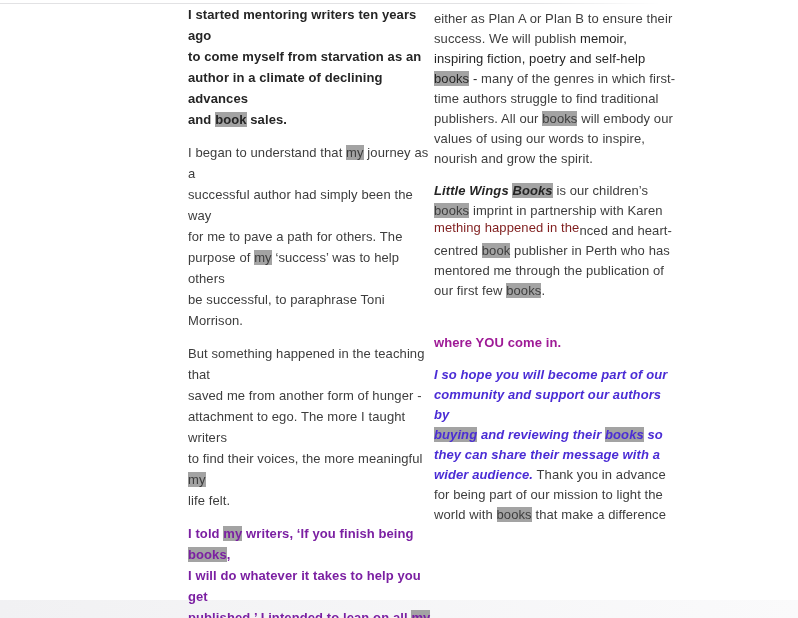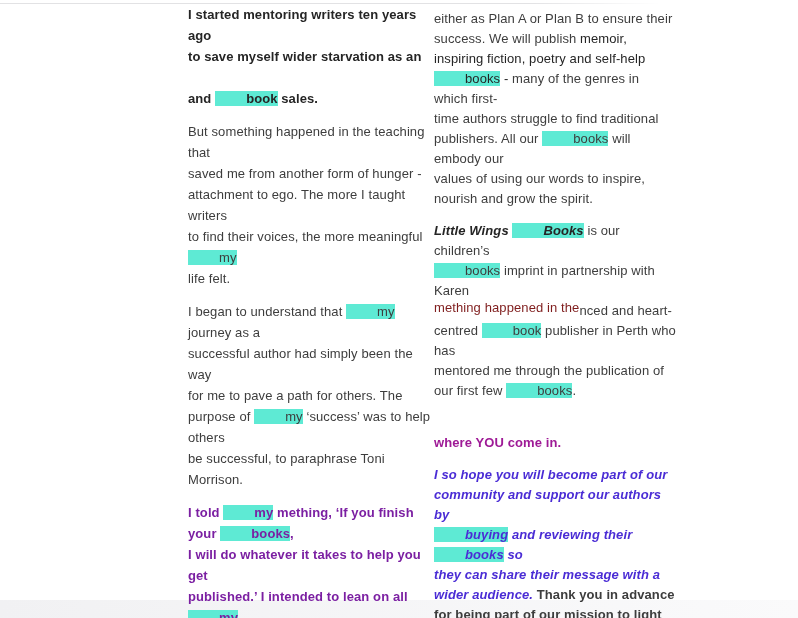--- a/index.html
+++ b/index.html
@@ -56,43 +56,43 @@
 
   
   .p-bold    { font-weight: bold; color: #252525; }
   .p-reg     { font-weight: normal; color: #3d3d3d; }
   .p-purple  { font-weight: bold; color: #7b1fa2; }
   .p-bidark  { font-weight: bold; font-style: italic; color: #2b2b2b; }
   .p-magenta { font-weight: bold; color: #9e1a96; }
   .p-violet  { font-weight: bold; font-style: italic; color: #4a2cd5; }
 
   
-  .hl  { background: #5eead4; padding-left: 31px; }
+  .hl  { background: #a3a3a3; }
   .b   { font-weight: normal; color: #252525; }
   .bi  { font-weight: bold; font-style: italic; color: #252525; }
-  .reg { font-weight: bold; font-style: normal; color: #3d3d3d; }
+  .reg { font-weight: normal; font-style: normal; color: #3d3d3d; }
   .ghost {
     position: relative;
     top: -3px;
     font-weight: normal;
     font-style: normal;
     color: #7f1d1d;
   }
 </style>
 </head>
 <body>
 
 <div class="page">
   <div class="top-divider"></div>
   <div class="bottom-strip"></div>
   <div class="col col-left">
-      <p class="para p-bold"><span>I started mentoring writers ten years ago</span><br><span>to save myself wider starvation as an</span><br><br><span>and </span><span class="hl">book</span><span> sales.</span></p>
+      <p class="para p-bold"><span>I started mentoring writers ten years ago</span><br><span>to come myself from starvation as an</span><br><span>author in a climate of declining advances</span><br><span>and </span><span class="hl">book</span><span> sales.</span></p>
+      <p class="para p-reg"><span>I began to understand that </span><span class="hl">my</span><span> journey as a</span><br><span>successful author had simply been the way</span><br><span>for me to pave a path for others. The</span><br><span>purpose of </span><span class="hl">my</span><span> ‘success’ was to help others</span><br><span>be successful, to paraphrase Toni Morrison.</span></p>
       <p class="para p-reg"><span>But something happened in the teaching that</span><br><span>saved me from another form of hunger -</span><br><span>attachment to ego. The more I taught writers</span><br><span>to find their voices, the more meaningful </span><span class="hl">my</span><br><span>life felt.</span></p>
-      <p class="para p-reg"><span>I began to understand that </span><span class="hl">my</span><span> journey as a</span><br><span>successful author had simply been the way</span><br><span>for me to pave a path for others. The</span><br><span>purpose of </span><span class="hl">my</span><span> ‘success’ was to help others</span><br><span>be successful, to paraphrase Toni Morrison.</span></p>
-      <p class="para p-purple"><span>I told </span><span class="hl">my</span><span> mething, ‘If you finish your </span><span class="hl">books</span><span>,</span><br><span>I will do whatever it takes to help you get</span><br><span>published.’ I intended to lean on all </span><span class="hl">my</span><br><br><br><br></p>
+      <p class="para p-purple"><span>I told </span><span class="hl">my</span><span> writers, ‘If you finish being </span><span class="hl">books</span><span>,</span><br><span>I will do whatever it takes to help you get</span><br><span>published.’ I intended to lean on all </span><span class="hl">my</span><br><br><br><br></p>
     </div>
   <div class="col col-right">
       <p class="para p-reg"><span>either as Plan A or Plan B to ensure their</span><br><span>success. We will publish </span><span class="b">memoir,</span><br><span class="b">inspiring fiction, poetry and self-help</span><br><span class="b hl">books</span><span class="b"> - </span><span>many of the genres in which first-</span><br><span>time authors struggle to find traditional</span><br><span>publishers. All our </span><span class="hl">books</span><span> will embody our</span><br><span>values of using our words to inspire,</span><br><span>nourish and grow the spirit.</span></p>
       <p class="para p-reg"><span class="bi">Little Wings </span><span class="bi hl">Books</span><span> is our children’s</span><br><span class="hl">books</span><span> imprint in partnership with Karen</span><br><span class="ghost">mething happened in the</span><span>nced and heart-</span><br><span>centred </span><span class="hl">book</span><span> publisher in Perth who has</span><br><span>mentored me through the publication of</span><br><span>our first few </span><span class="hl">books</span><span>.</span></p>
       <p class="para p-magenta"><br><span>where YOU come in.</span></p>
       <p class="para p-violet"><span>I so hope you will become part of our</span><br><span>community and support our authors by</span><br><span class="hl">buying</span><span> and reviewing their </span><span class="hl">books</span><span> so</span><br><span>they can share their message with a</span><br><span>wider audience.</span><span class="reg">  Thank you in advance</span><br><span class="reg">for being part of our mission to light the</span><br><span class="reg">world with </span><span class="reg hl">books</span><span class="reg"> that make a difference</span><br><br></p>
     </div>
 </div>
 
 </body></html>

